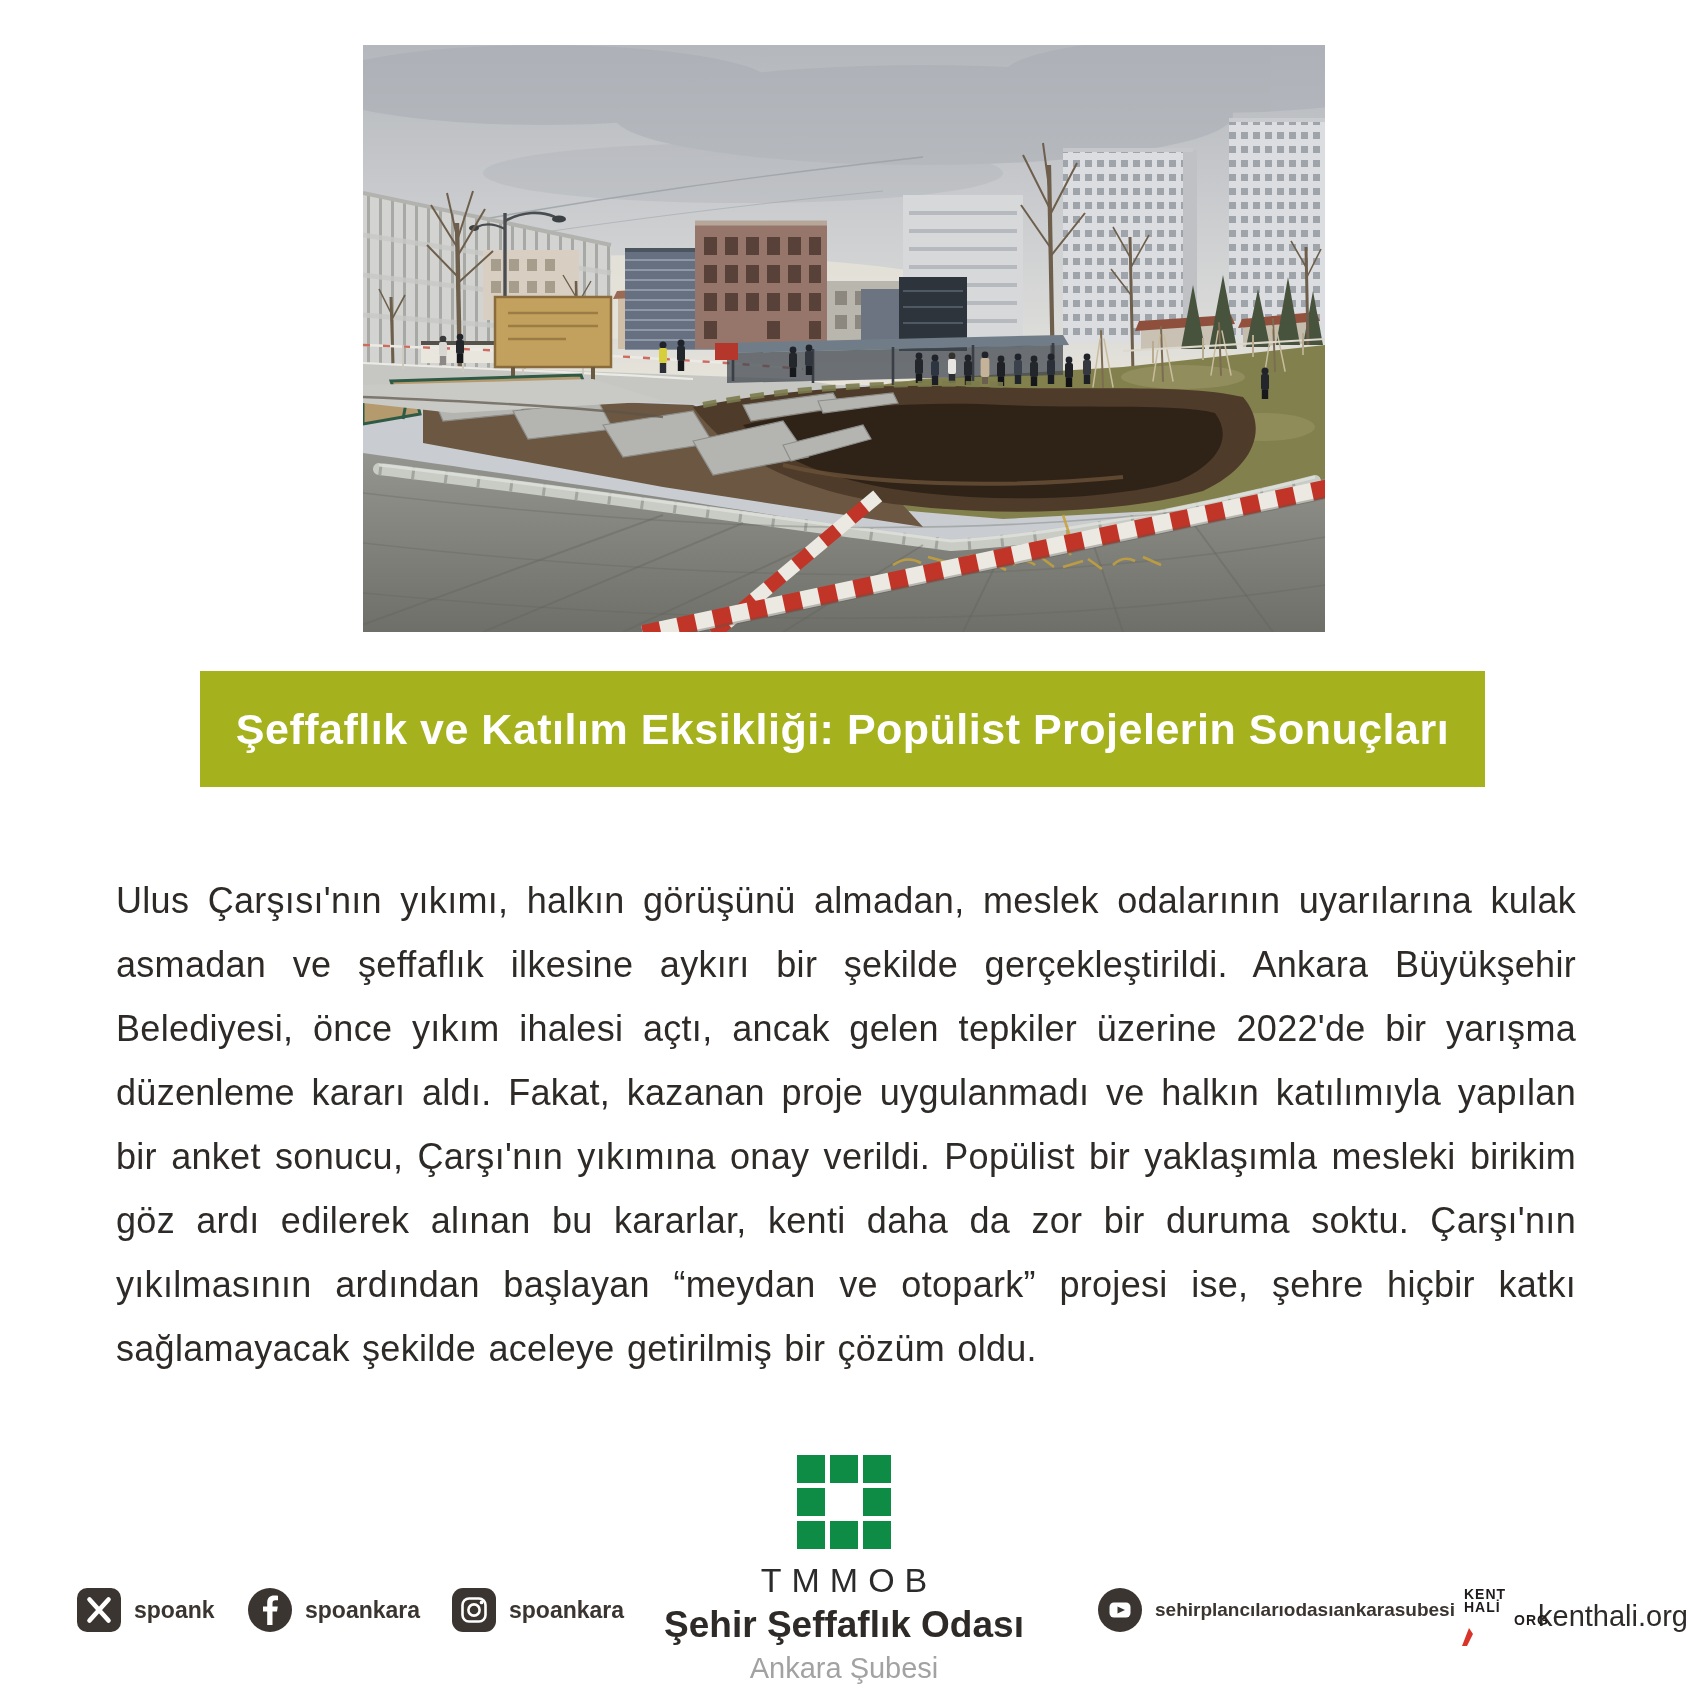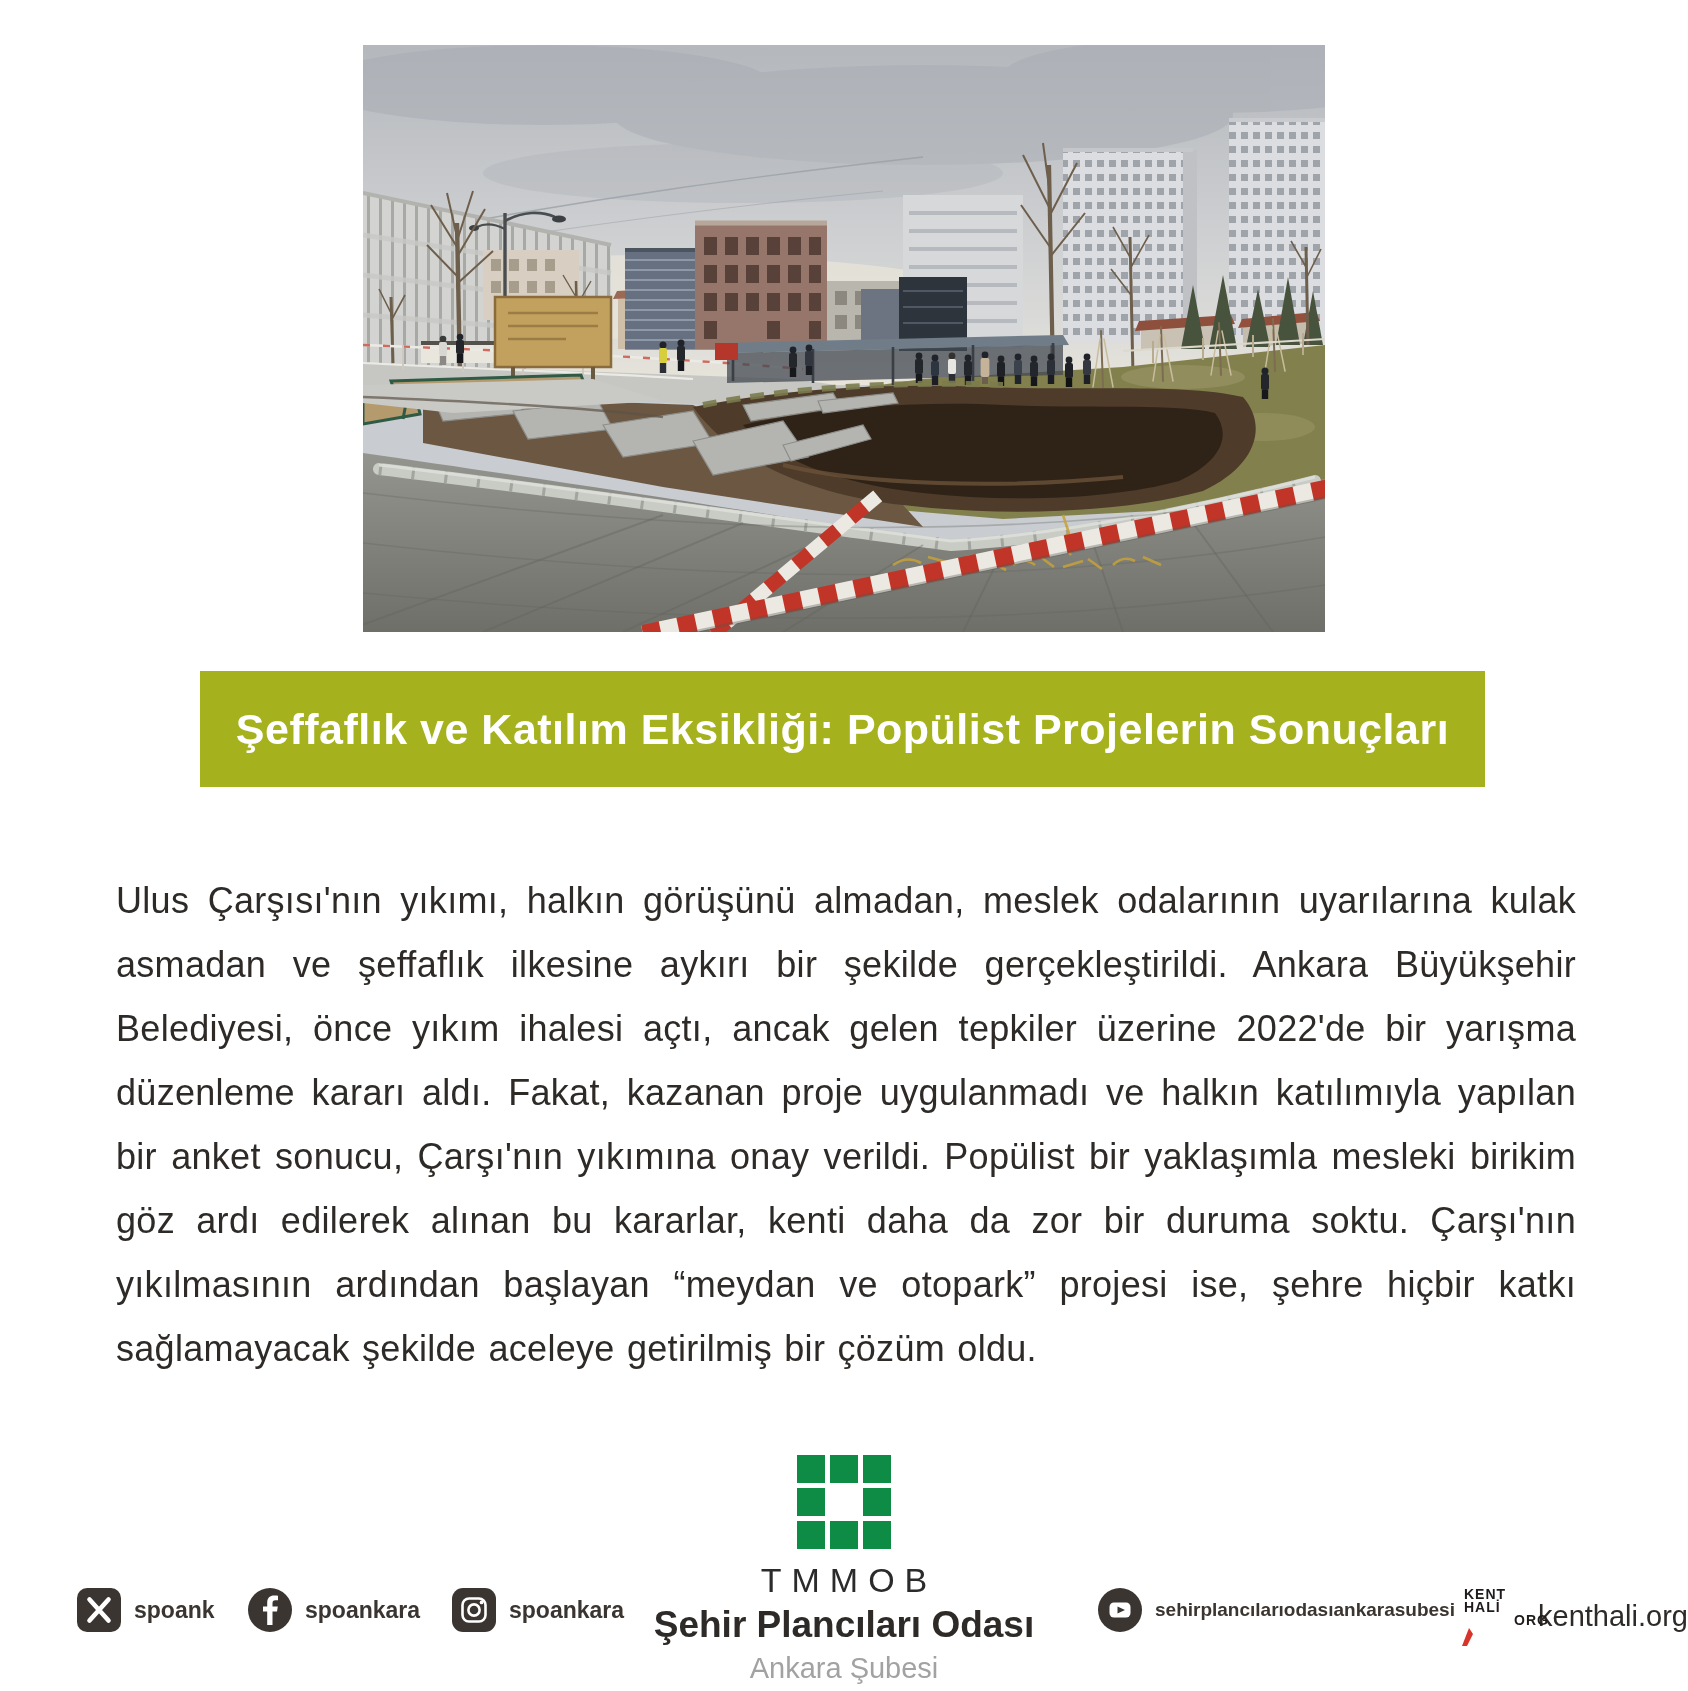--- a/index.html
+++ b/index.html
@@ -415,21 +415,21 @@
         <span></span>
         <span></span>
       <span></span>
         <span class="hole"></span>
         <span></span>
       <span></span>
         <span></span>
         <span></span>
     </div>
     <div class="brand-parent">TMMOB</div>
-    <div class="brand-name">Şehir Plancıları Odası</div>
+    <div class="brand-name">Şehir Şeffaflık Odası</div>
     <div class="brand-branch">Ankara Şubesi</div>
   </div>
 
   <div class="social-item" style="left:77px">
     <svg class="icon-box" viewBox="0 0 44 44">
       <rect width="44" height="44" rx="10" fill="#3b3531"></rect>
       <path d="M12.5 11.5 L31.5 32.5 M31.5 11.5 L12.5 32.5" stroke="#ffffff" stroke-width="4.6" stroke-linecap="round"></path>
     </svg>
     <span class="handle">spoank</span>
   </div>

